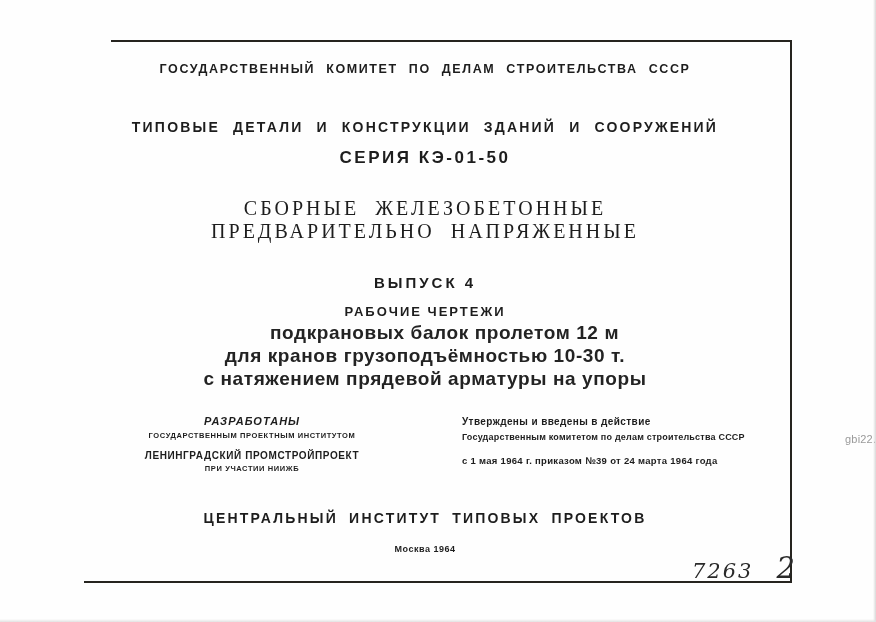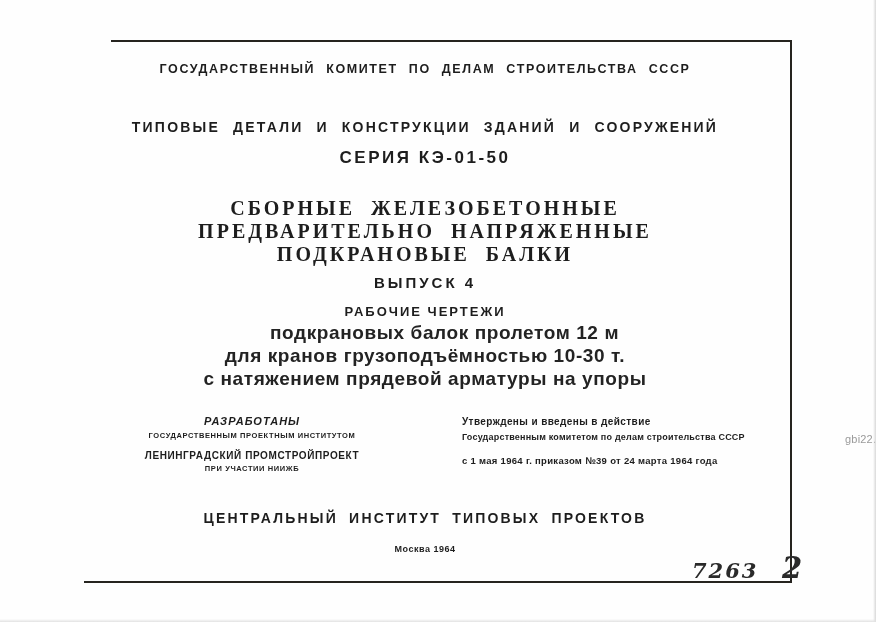--- a/index.html
+++ b/index.html
@@ -17,21 +17,21 @@
   .frame-top    { position: absolute; left: 111px; top: 40px;  width: 681px; height: 2px; background: #26241f; }
   .frame-right  { position: absolute; left: 790px; top: 40px;  width: 2px;  height: 543px; background: #26241f; }
   .frame-bottom { position: absolute; left: 84px;  top: 581px; width: 708px; height: 2px; background: #26241f; }
 
   .cline { position: absolute; left: 0; width: 850px; text-align: center; white-space: nowrap; }
 
   .hdr       { top: 62px;  font-size: 12.5px; font-weight: bold; letter-spacing: 1.6px; word-spacing: 6px; }
   .series    { top: 119px; font-size: 14px;   font-weight: bold; letter-spacing: 2.2px; word-spacing: 7px; }
   .seriesNum { top: 148px; font-size: 17px;   font-weight: bold; letter-spacing: 2.5px; }
 
-  .title { font-family: "Liberation Serif", serif; font-weight: bold; font-size: 20px; letter-spacing: 3px; word-spacing: 8px; }
+  .title { font-family: "Liberation Serif", serif; font-weight: normal; font-size: 20px; letter-spacing: 3px; word-spacing: 8px; }
   .t1 { top: 197px; } .t2 { top: 220px; } .t3 { top: 243px; }
 
   .issue    { top: 274px; font-size: 15px; font-weight: bold; letter-spacing: 3px; }
   .subtitle { top: 304px; font-size: 13px; font-weight: bold; letter-spacing: 2px; }
 
   .desc { font-size: 19px; font-weight: bold; letter-spacing: 0.6px; color: #232323; }
   .d1 { top: 322px; padding-left: 39px; } .d2 { top: 345px; } .d3 { top: 368px; }
 
   .developed { position: absolute; left: 112px; top: 415px; width: 280px; text-align: center; }
   .developed .dev-head  { font-style: italic; font-weight: bold; font-size: 11px; letter-spacing: 1px; }
@@ -44,21 +44,21 @@
   .approved .ap-l1 { font-size: 10px;  letter-spacing: 0.4px; }
   .approved .ap-l2 { margin-top: 5px; font-size: 9px; letter-spacing: 0.2px; }
   .approved .ap-l3 { margin-top: 13px; font-size: 9.5px; letter-spacing: 0.3px; }
 
   .publisher { top: 510px; font-size: 14px; font-weight: bold; letter-spacing: 2.2px; word-spacing: 5px; }
   .imprint   { top: 544px; font-size: 9px;  font-weight: bold; letter-spacing: 0.5px; }
 
   .handwritten {
     position: absolute; left: 692px; top: 551px;
     font-family: "DejaVu Serif", serif; font-style: italic;
-    color: #2a2a2a; white-space: nowrap; font-weight: bold;
+    color: #2a2a2a; white-space: nowrap;
   }
   .handwritten .hw-num  { font-size: 21px; letter-spacing: 2px; }
   .handwritten .hw-page { font-size: 29px; margin-left: 18px; }
 
   .watermark {
     position: absolute; left: 845px; top: 433px;
     font-size: 11px; color: #9a9a9a; letter-spacing: 0.2px;
     white-space: nowrap;
   }
 
@@ -75,21 +75,20 @@
   <div class="frame-right"></div>
   <div class="frame-bottom"></div>
 
   <div class="cline series">ТИПОВЫЕ  ДЕТАЛИ  И  КОНСТРУКЦИИ  ЗДАНИЙ  И  СООРУЖЕНИЙ</div>
 
   <div class="cline hdr">ГОСУДАРСТВЕННЫЙ  КОМИТЕТ  ПО  ДЕЛАМ  СТРОИТЕЛЬСТВА  СССР</div>
   <div class="cline seriesNum">СЕРИЯ  КЭ-01-50</div>
 
   <div class="cline title t1">СБОРНЫЕ  ЖЕЛЕЗОБЕТОННЫЕ</div>
   <div class="cline title t2">ПРЕДВАРИТЕЛЬНО  НАПРЯЖЕННЫЕ</div>
-  <div class="cline title t3">ПОДКРАНОВЫЕ  БАЛКИ</div>
 
   <div class="cline issue">ВЫПУСК  4</div>
   <div class="cline subtitle">РАБОЧИЕ  ЧЕРТЕЖИ</div>
 
   <div class="cline desc d1">подкрановых  балок  пролетом  12 м</div>
   <div class="cline desc d2">для  кранов  грузоподъёмностью  10-30 т.</div>
   <div class="cline desc d3">с  натяжением  прядевой  арматуры  на  упоры</div>
 
   <div class="developed">
     <div class="dev-head">РАЗРАБОТАНЫ</div>

